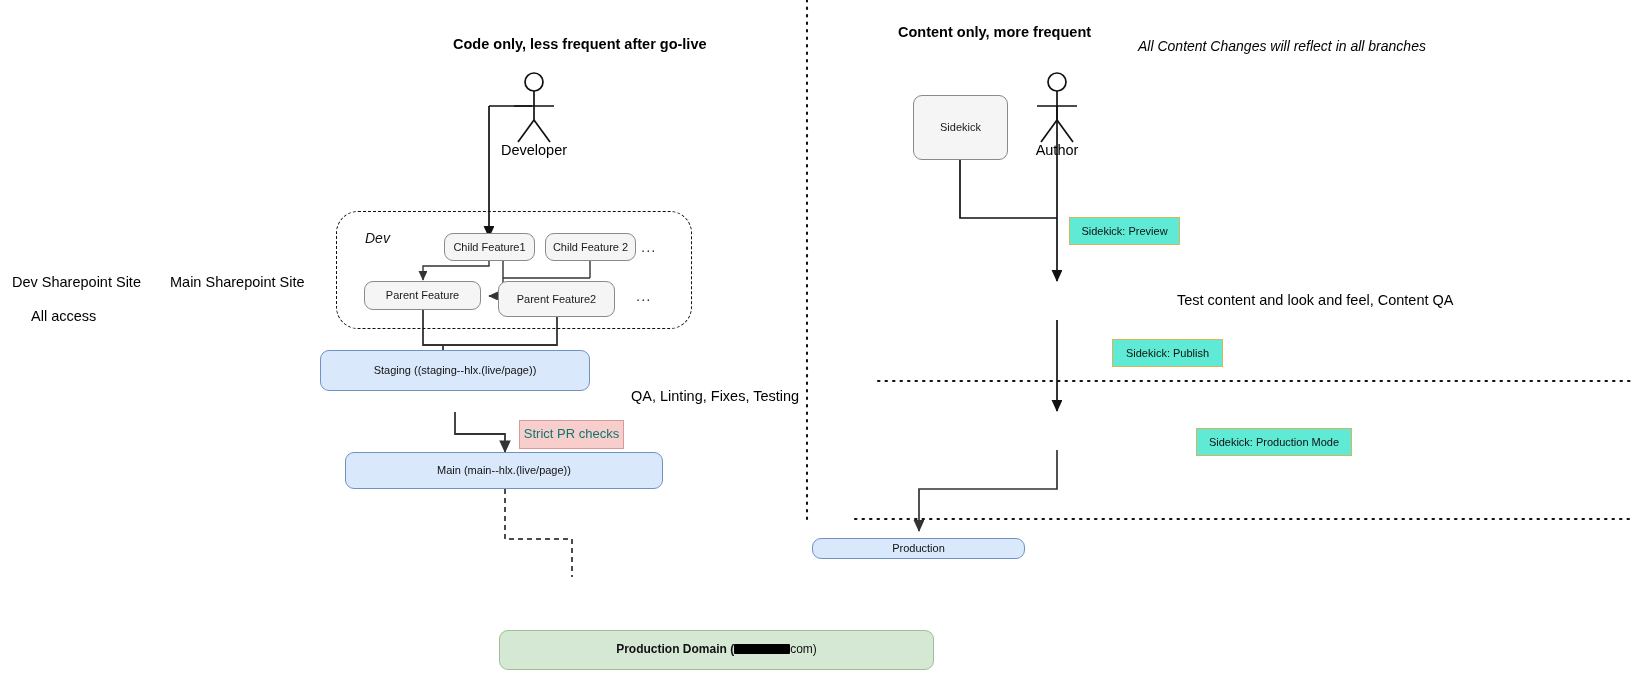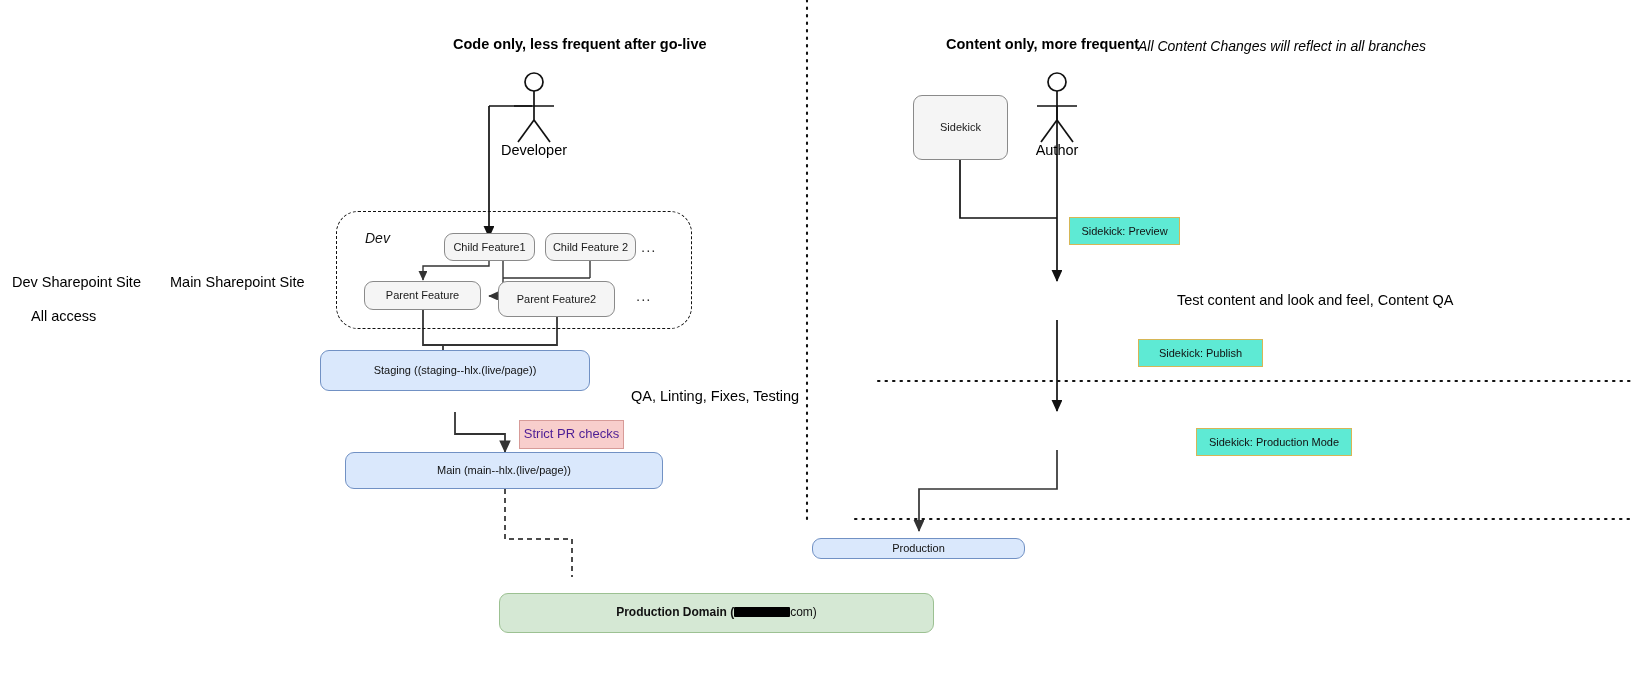--- a/index.html
+++ b/index.html
@@ -57,21 +57,21 @@
   .yellow-box {
     background: #5eead4;
     border: 1px solid #d6b656;
     font-size: 11px;
     color: #111111;
   }
   .red-box {
     background: #f8cecc;
     border: 1px solid #d79b98;
     font-size: 13px;
-    color: #4c1d95;
+    color: #0f766e;
   }
   .sidekick-box {
     background: #f5f5f5;
     border: 1px solid #8a8a8a;
     border-radius: 9px;
     font-size: 11px;
     color: #1a1a1a;
   }
   .dev-container {
     position: absolute;
@@ -172,21 +172,21 @@
 
     <path d="M1057,106 L1057,281" fill="none" stroke="#111111" stroke-width="1.7" marker-end="url(#arrowblk)"></path>
 
     <path d="M1057,320 L1057,411" fill="none" stroke="#111111" stroke-width="1.7" marker-end="url(#arrowblk)"></path>
 
     <path d="M1057,450 L1057,489 L919,489 L919,531" fill="none" stroke="#333333" stroke-width="1.7" marker-end="url(#arrow)"></path>
   </svg>
 
   <div class="heading" style="left:453px; top:36px;">Code only, less frequent after go-live</div>
 
-  <div class="heading" style="left:898px; top:36px;margin-left:48px;">Content only, more frequent</div>
+  <div class="heading" style="left:898px; top:24px;">Content only, more frequent</div>
 
   <div class="italic-text" style="left:1138px; top:38px;">All Content Changes will reflect in all branches</div>
 
   <div class="plain-text" style="left:12px; top:274px;">Dev Sharepoint Site</div>
 
   <div class="plain-text" style="left:170px; top:274px;">Main Sharepoint Site</div>
 
   <div class="plain-text" style="left:31px; top:308px;">All access</div>
 
   <div class="plain-text" style="left:631px; top:388px;">QA, Linting, Fixes, Testing</div>
@@ -233,24 +233,24 @@
   <div class="node red-box" style="left:519px; top:420px; width:105px; height:29px;">Strict PR checks</div>
 
   <div class="node branch-box" style="left:345px; top:452px; width:318px; height:37px;">Main (main--hlx.(live/page))</div>
 
 
 
   <div class="node branch-box" style="left:812px; top:538px; width:213px; height:21px;">Production</div>
 
   <div class="node yellow-box" style="left:1069px; top:217px; width:111px; height:28px;">Sidekick: Preview</div>
 
-  <div class="node yellow-box" style="left:1138px; top:339px; width:125px; height:28px;">Sidekick: Publish</div>
+  <div class="node yellow-box" style="left:1112px; top:339px; width:111px; height:28px;">Sidekick: Publish</div>
 
   <div class="node yellow-box" style="left:1196px; top:428px; width:156px; height:28px;">Sidekick: Production Mode</div>
 
 
-  <div class="node green-box" style="left:499px; top:593px; width:435px; height:40px;">
+  <div class="node green-box" style="left:499px; top:630px; width:435px; height:40px;">
     <span class="green-inner">
       <span class="bold-seg">Production</span><span class="bold-seg"> Domain (</span><span class="redaction"></span><span>com)</span>
     </span>
   </div>
 
 </div>
 
 </body></html>

